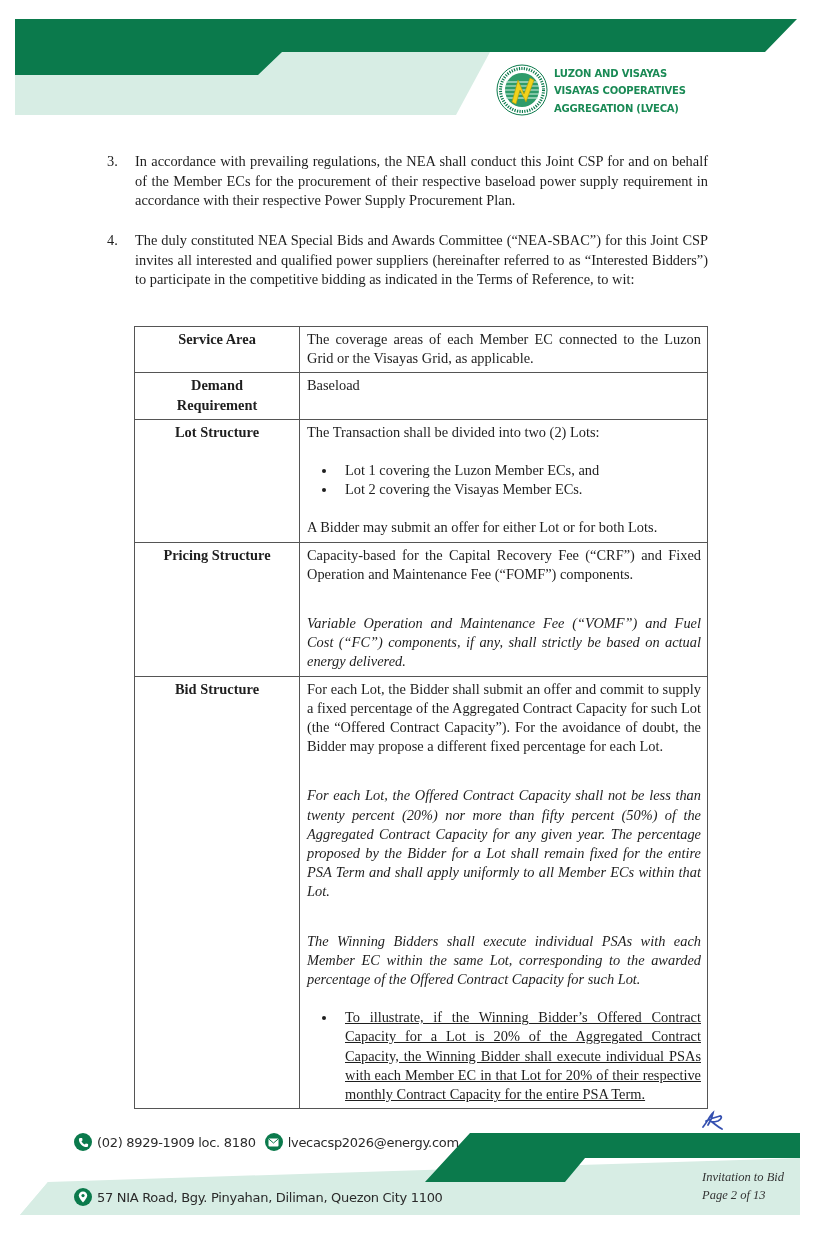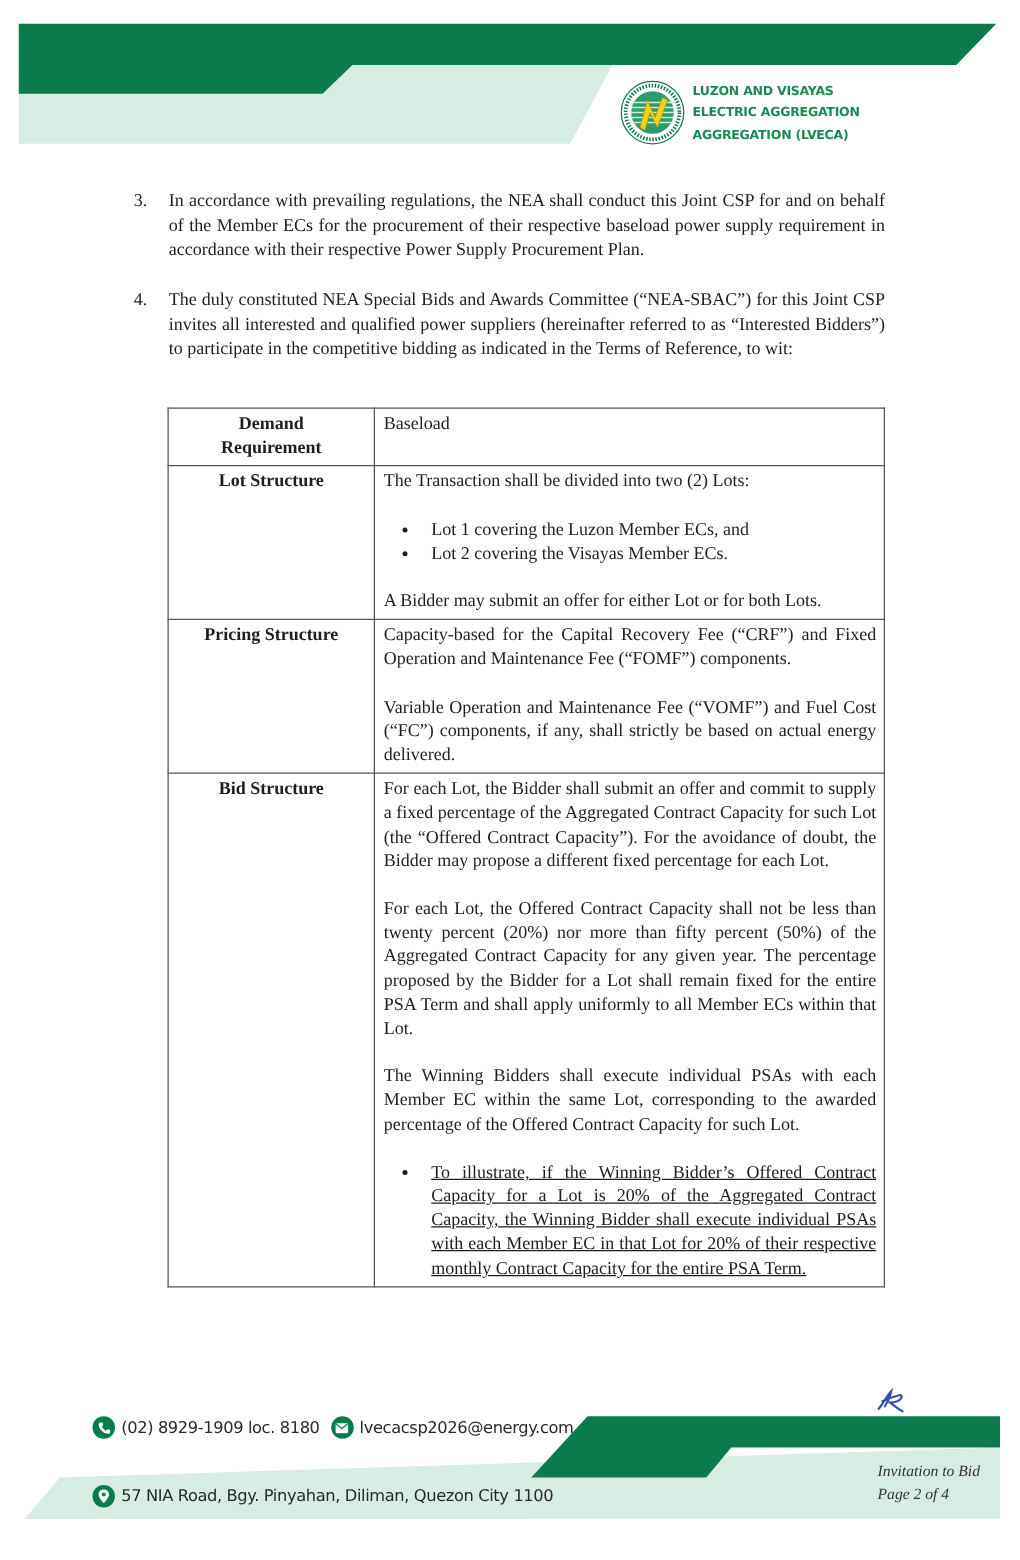--- a/index.html
+++ b/index.html
@@ -12,21 +12,21 @@
   .para { position: absolute; left: 107px; width: 601px; font-size: 14.4px; line-height: 19.6px; text-align: justify; }
   .para .num { position: absolute; left: 0; top: 0; }
   .para .txt { margin-left: 28px; }
 
   table.req { position: absolute; left: 134px; top: 326px; width: 574px; border-collapse: collapse; font-size: 14.4px; line-height: 19.2px; }
   table.req td, table.req th { border: 1px solid #555; vertical-align: top; }
   table.req th { font-weight: bold; text-align: center; padding: 4px 6px 4px 6px; }
   table.req td.lbl { width: 124px; font-weight: bold; text-align: center; padding: 3px 6px 4px 6px; }
   table.req td.val { padding: 3px 6px 4px 7px; text-align: justify; }
   td.val p { margin: 0; }
-  td.val p + p { margin-top: 19px; }
+  td.val p + p { margin-top: 30px; font-style: italic; }
   td.val ul { margin: 19px 0 19px 0; padding-left: 30px; }
   td.val ul.last { margin-bottom: 0; margin-top: 19px; padding-left: 30px; text-decoration: underline; }
   td.val ul li { padding-left: 8px; }
 
   .contact { position: absolute; left: 58px; font-family: "DejaVu Sans", sans-serif; font-size: 13px; color: #2a2a2a; display: flex; align-items: center; white-space: nowrap; letter-spacing: -0.3px; padding-left: 16px; }
   .ic { width: 18px; height: 18px; border-radius: 50%; background: #0b7a4c; display: inline-flex; align-items: center; justify-content: center; margin-right: 5px; }
   .page-ref { position: absolute; right: 32px; top: 1168px; font-style: italic; font-size: 12.5px; line-height: 18px; text-align: left; color: #333; }
   .initials { position: absolute; left: 700px; top: 1110px; }
 </style>
 </head>
@@ -47,35 +47,39 @@
       <line x1="9" y1="26" x2="43" y2="26"></line>
       <line x1="9" y1="30" x2="43" y2="30"></line>
       <line x1="10" y1="34" x2="42" y2="34"></line>
     </g>
     <polygon points="16,38 22,16 28,30 34,14 38,16 30,38 24,26 20,40" fill="#f2d21b" stroke="#b99a00" stroke-width="0.6"></polygon>
     <circle cx="26" cy="26" r="21.5" fill="none" stroke="#0b7a4c" stroke-width="3" stroke-dasharray="1.2 1.3"></circle>
   </svg>
 </div>
 <div class="org-name">
   <div>LUZON AND VISAYAS</div>
-  <div>ELECTRIC AGGREGATION</div>
+  <div>VISAYAS COOPERATIVES</div>
   <div>AGGREGATION (LVECA)</div>
 </div>
 
 <div class="para" style="top:152px;">
   <span class="num">3.</span>
   <div class="txt">In accordance with prevailing regulations, the NEA shall conduct this Joint CSP for and on behalf of the Member ECs for the procurement of their respective baseload power supply requirement in accordance with their respective Power Supply Procurement Plan.</div>
 </div>
 <div class="para" style="top:231px;">
   <span class="num">4.</span>
   <div class="txt">The duly constituted NEA Special Bids and Awards Committee (“NEA-SBAC”) for this Joint CSP invites all interested and qualified power suppliers (hereinafter referred to as “Interested Bidders”) to participate in the competitive bidding as indicated in the Terms of Reference, to wit:</div>
 </div>
 
 <table class="req">
   <tbody>
+  <tr>
+    <td class="lbl">Service Area</td>
+    <td class="val">The coverage areas of each Member EC connected to the Luzon Grid or the Visayas Grid, as applicable.</td>
+  </tr>
   <tr>
     <td class="lbl" style="padding-left:20px;padding-right:20px;">Demand Requirement</td>
     <td class="val">Baseload</td>
   </tr>
   <tr>
     <td class="lbl">Lot Structure</td>
     <td class="val">
       <p>The Transaction shall be divided into two (2) Lots:</p>
       <ul>
         <li>Lot 1 covering the Luzon Member ECs, and</li>
@@ -137,14 +141,14 @@
     <svg width="10" height="12" viewBox="0 0 10 12">
         <path d="M5,0.5 C7.5,0.5 9.2,2.3 9.2,4.6 C9.2,7.3 5,11.5 5,11.5 C5,11.5 0.8,7.3 0.8,4.6 C0.8,2.3 2.5,0.5 5,0.5 Z" fill="#fff"></path>
         <circle cx="5" cy="4.6" r="1.6" fill="#0b7a4c"></circle>
       </svg>
   </span>
   <span>57 NIA Road, Bgy. Pinyahan, Diliman, Quezon City 1100</span>
 </div>
 
 <div class="page-ref">
   <div>Invitation to Bid</div>
-  <div>Page 2 of 4</div>
+  <div>Page 2 of 13</div>
 </div>
 
 </body></html>

